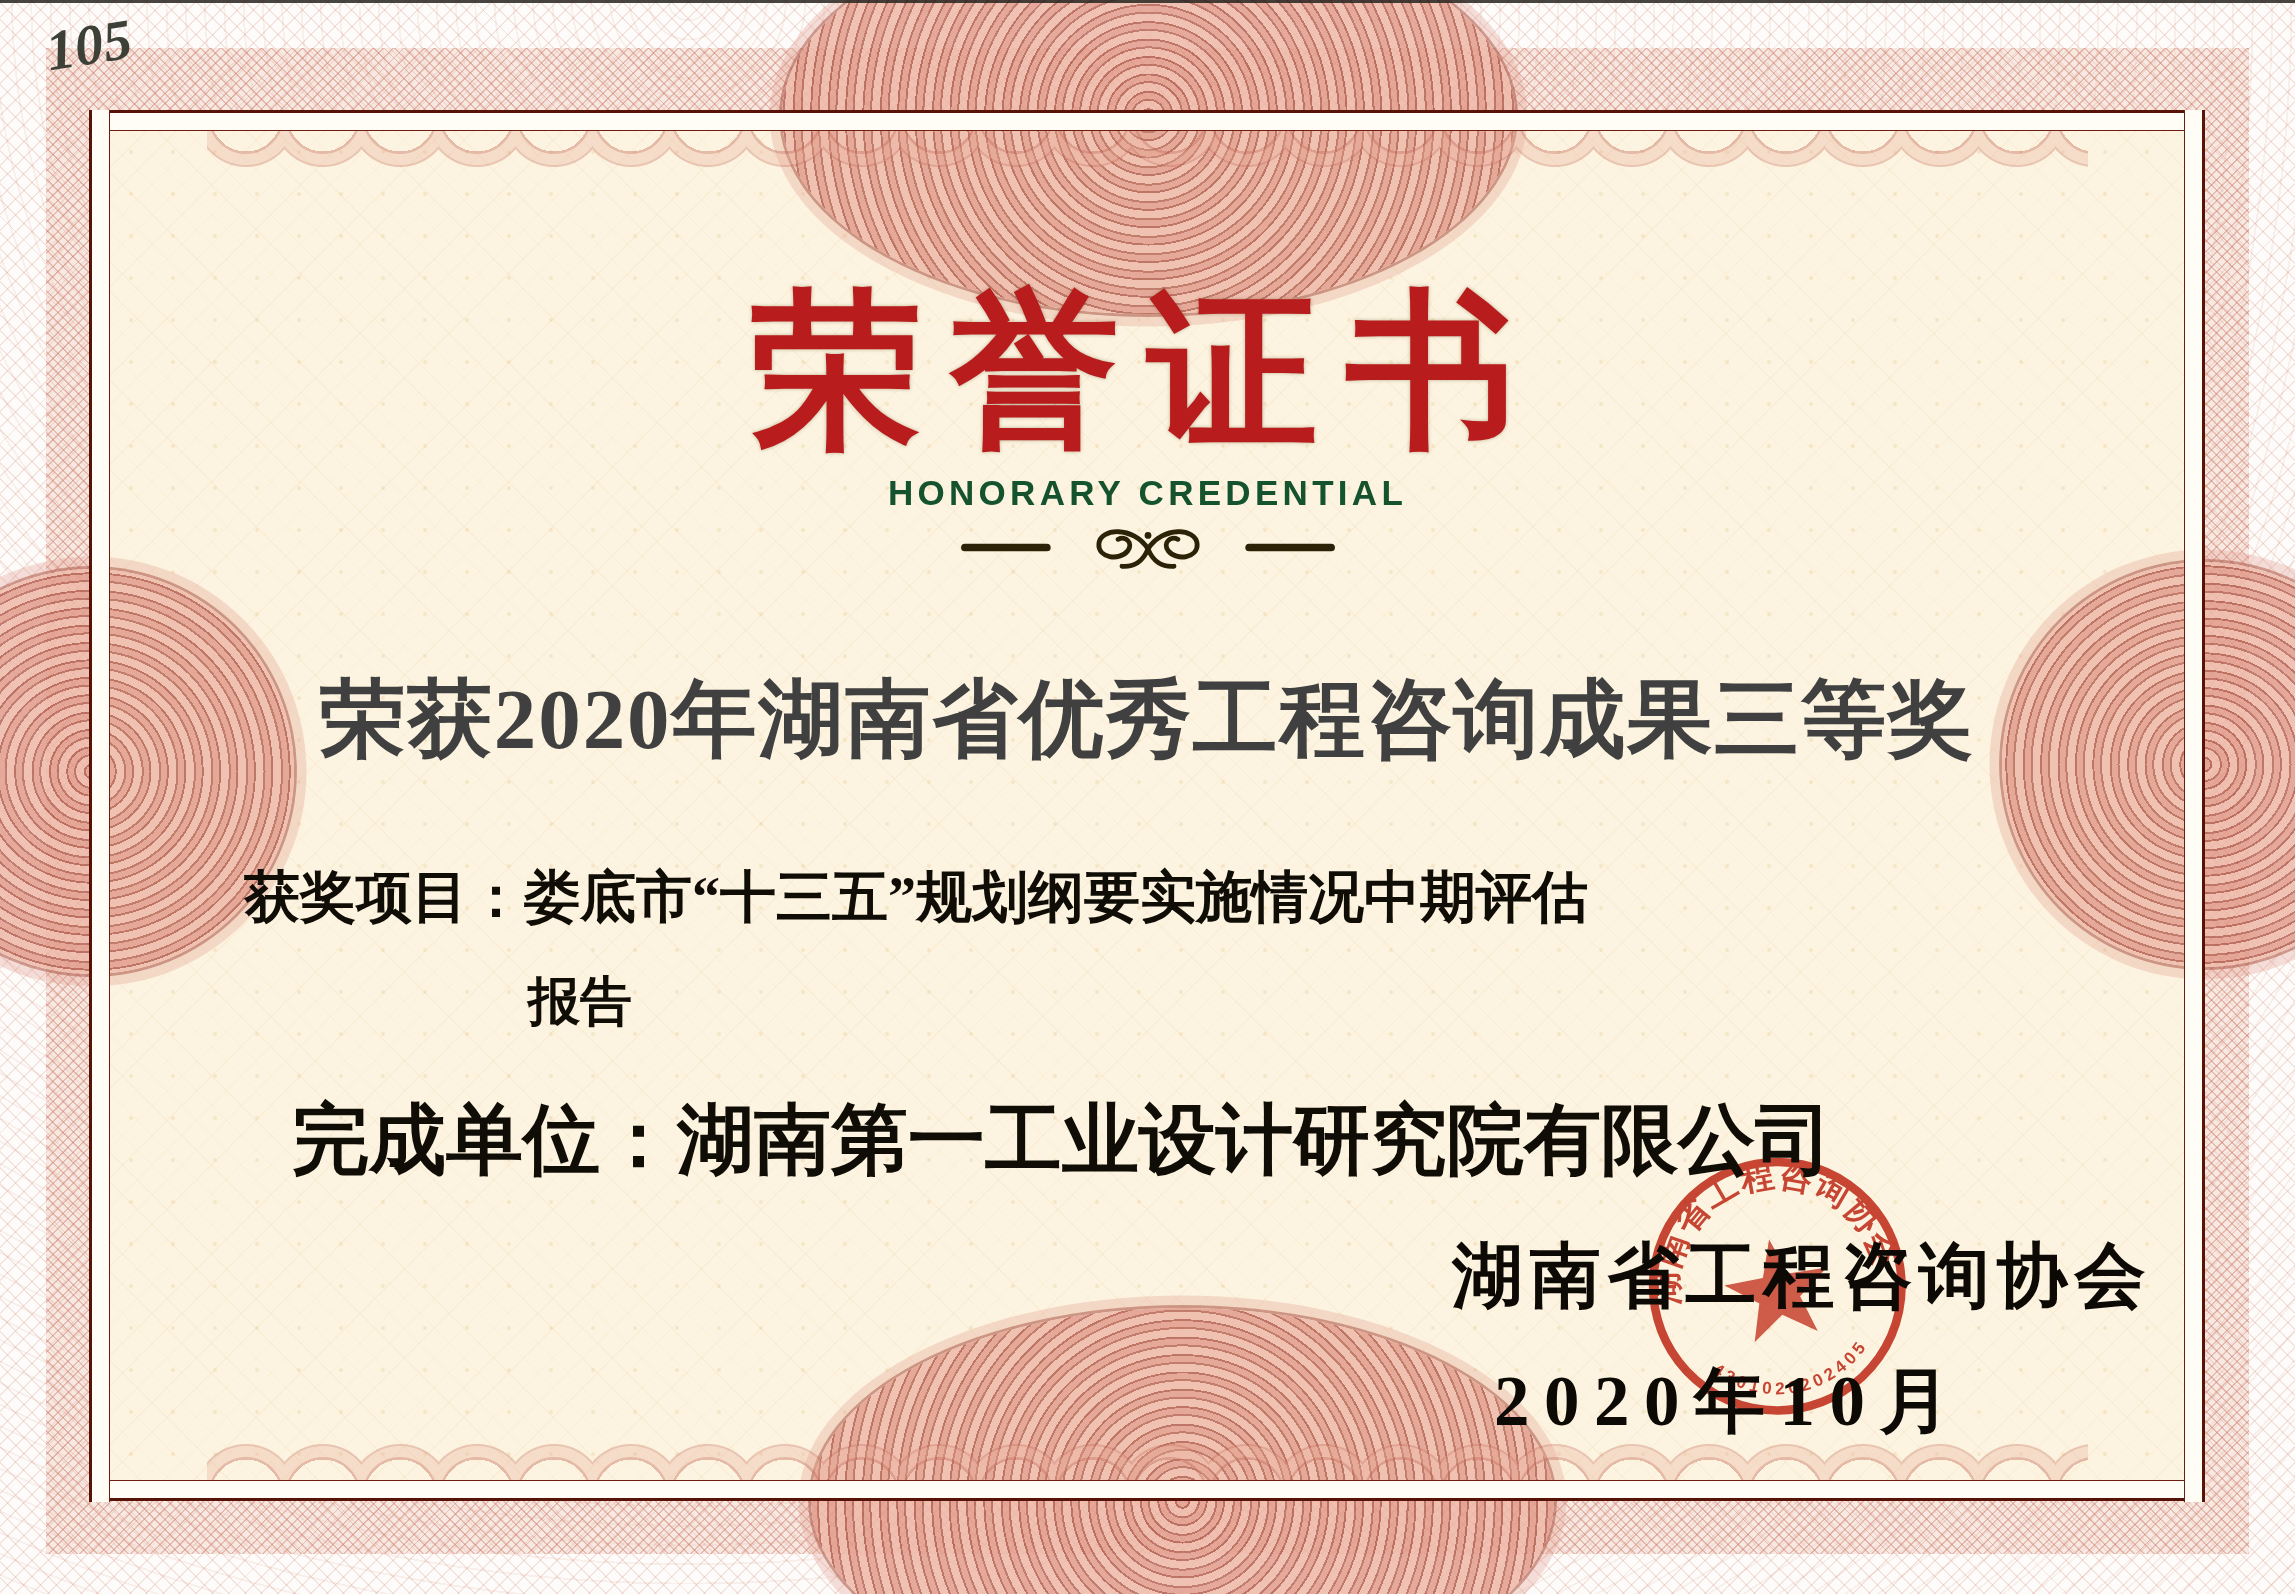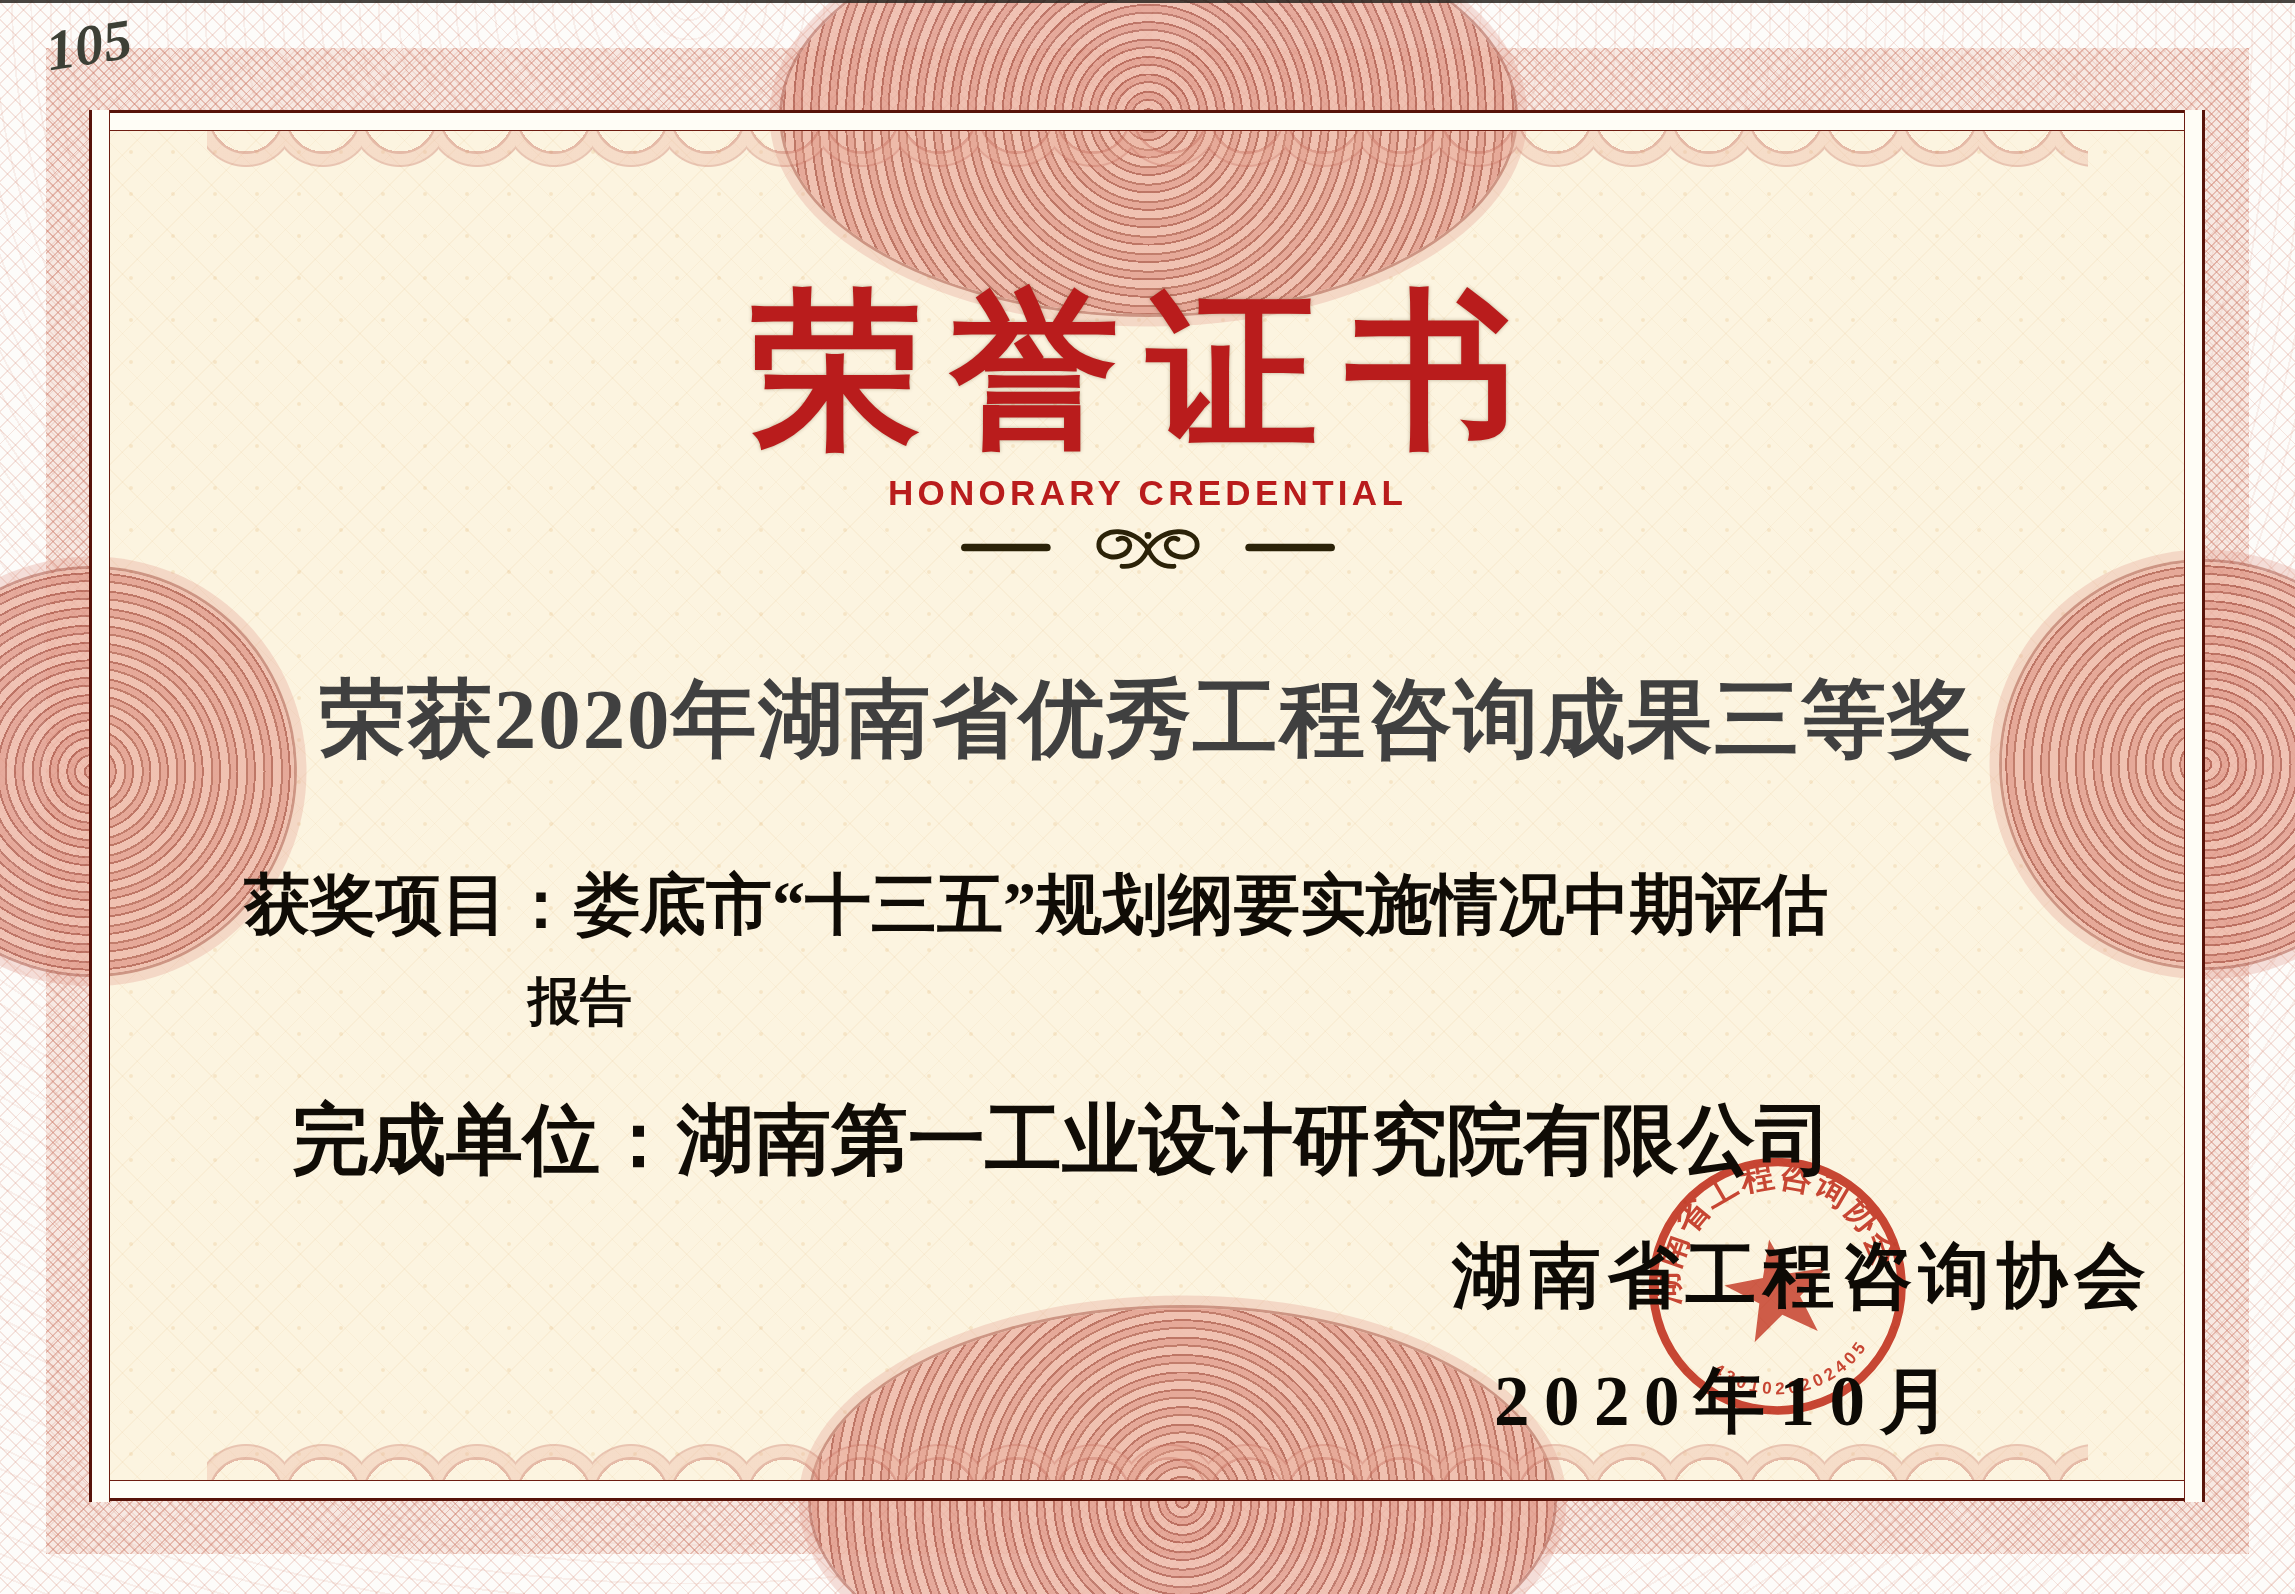--- a/index.html
+++ b/index.html
@@ -67,26 +67,26 @@
 
   
   .txt{position:absolute;z-index:5;white-space:nowrap;}
   .handwritten{left:46px;top:12px;font:italic 700 57px "Liberation Serif", serif;
     color:#3d4036;transform:rotate(-9deg);z-index:8;}
   .title{left:0;top:258px;width:100%;text-align:center;
     font-weight:900;font-size:170px;letter-spacing:28px;color:#b91c1c;
     text-shadow:0 0 3.9px rgba(70,50,8,.35);}
   .subtitle{left:0;top:473px;width:100%;text-align:center;
     font-family:"Liberation Sans", sans-serif;font-weight:700;font-size:35px;
-    letter-spacing:4.3px;color:#b91c1c;}
+    letter-spacing:4.3px;color:#14532d;}
   .flourish{left:0;top:521px;width:100%;text-align:center;z-index:5;position:absolute;}
   .award-line{left:0;top:662px;width:100%;text-align:center;
     font-weight:700;font-size:85px;color:#404040;letter-spacing:1.9px;}
   .kai{font-weight:700;color:#100c06;}
-  .project-line1{left:244px;top:860px;font-size:66px;}
+  .project-line1{left:244px;top:860px;font-size:56px;}
   .project-line2{left:528px;top:967px;font-size:52px;}
   .unit-line{left:244px;top:1089px;font-size:77px;margin-left:48px;}
   .issuer{left:1452px;top:1229px;width:598px;text-align:center;
     font-size:71px;font-weight:700;color:#0d0a05;letter-spacing:6.8px;}
   .date{left:1452px;top:1354px;width:555px;text-align:center;
     font-size:71px;font-weight:700;color:#0d0a05;letter-spacing:14.5px;}
 
   .seal{position:absolute;left:1639px;top:1144px;width:275px;height:275px;z-index:4;
     transform:rotate(-10deg);opacity:.9;mix-blend-mode:multiply;}
 </style>

